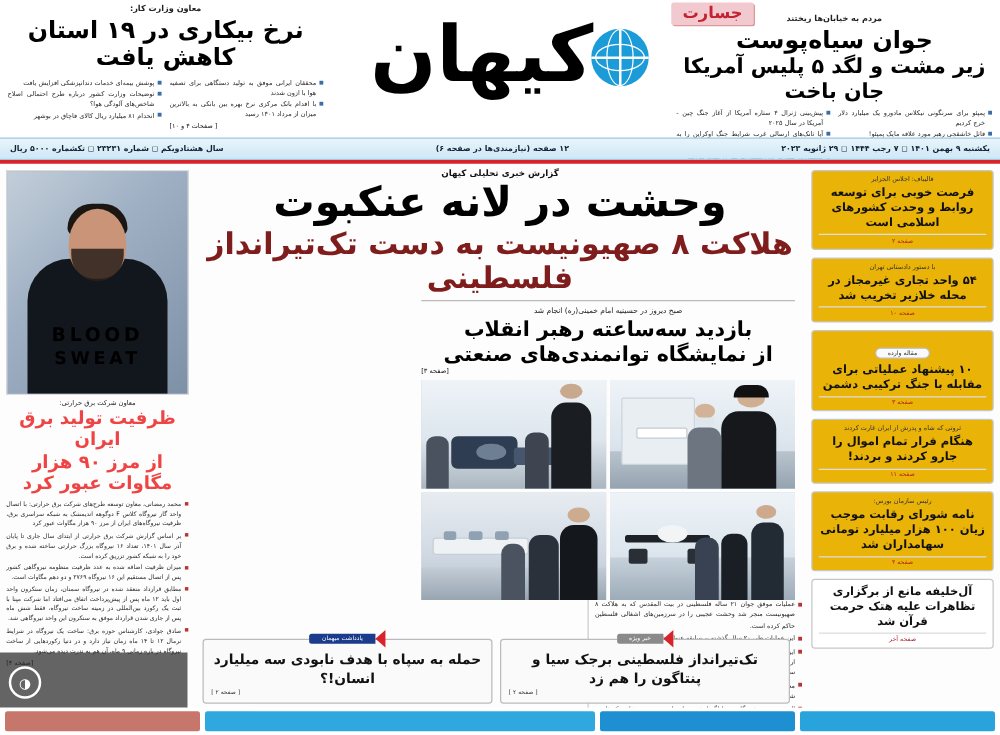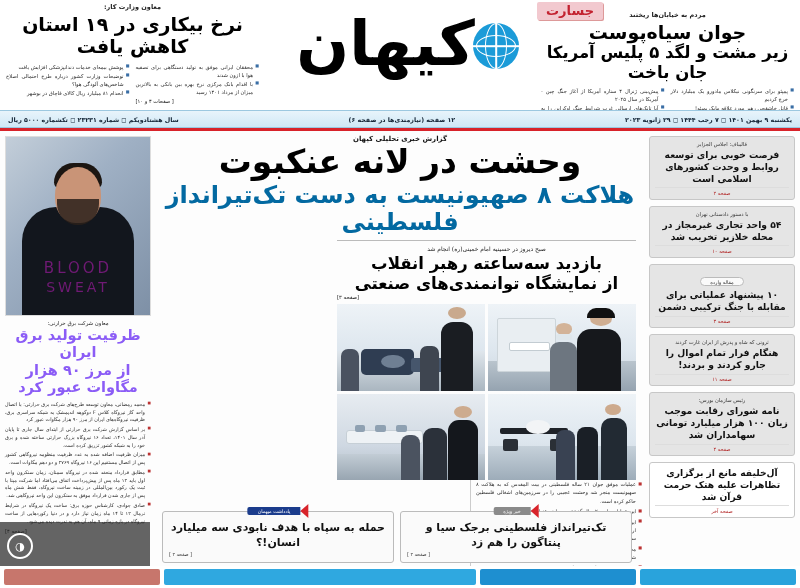--- a/index.html
+++ b/index.html
@@ -106,21 +106,21 @@
     position: absolute; top: 133px; right: 0;
     width: 800px; height: 430px;
     display: flex; flex-direction: row; gap: 0;
   }
   .col-right { width: 155px; padding: 3px 5px 0 4px; }
   .col-main  { width: 490px; padding: 2px 3px 0 3px; }
   .col-left  { width: 155px; padding: 3px 4px 0 5px; }
 
   
   .sidebox {
-    border: 1px solid #c7c7c7; background: #e5e5e5;
+    border: 1px solid #c7c7c7; background: #eab308;
     border-radius: 3px; margin-bottom: 6px;
     padding: 4px 5px 3px 5px; text-align: center;
   }
   .sb-kicker { font-size: 5.2px; color: #333; margin-bottom: 2px; }
   .sb-tag {
     display: inline-block; font-size: 5px; color: #333;
     border: 1px solid #bbb; border-radius: 8px;
     padding: 0.5px 9px; margin-bottom: 3px; background: #fafafa;
   }
   .sb-title {
@@ -137,21 +137,21 @@
   .main-kicker {
     text-align: center; font-size: 7px; color: #111;
     font-weight: bold; margin-bottom: 2px;
   }
   .main-head1 {
     text-align: center; font-size: 33px; font-weight: bold;
     color: #000; line-height: 1.06; letter-spacing: -1px;
   }
   .main-head2 {
     text-align: center; font-size: 24px; font-weight: bold;
-    color: #0369a1; line-height: 1.12; letter-spacing: -0.6px;
+    color: #7f1d1d; line-height: 1.12; letter-spacing: -0.6px;
     margin-top: 2px;
   }
   .main-split { display: flex; flex-direction: column; margin-top: 4px; }
   .ms-right { width: 172px; padding-left: 5px; border-left: 1px solid #ccc; }
   .ms-left  { width: 305px; padding-right: 6px; }
 
   .body-bullet {
     font-size: 5.1px; color: #2a2a2a; line-height: 1.6;
     text-align: justify; padding-right: 6px; position: relative;
     margin-bottom: 2.5px;
@@ -202,29 +202,29 @@
   .lp-hair {
     position: absolute; left: 50%; top: 26px; transform: translateX(-50%);
     width: 48px; height: 26px; background: #1c1612; border-radius: 24px 24px 8px 8px;
   }
   .lp-beard {
     position: absolute; left: 50%; top: 62px; transform: translateX(-50%);
     width: 42px; height: 26px; background: #2a201a; border-radius: 0 0 22px 22px; opacity: .85;
   }
   .lp-text1, .lp-text2 {
     position: absolute; left: 50%; transform: translateX(-50%);
-    color: #701a75; font-weight: normal; letter-spacing: 3px;
+    color: #000000; font-weight: bold; letter-spacing: 3px;
   }
   .lp-text1 { bottom: 38px; font-size: 15px; }
   .lp-text2 { bottom: 20px; font-size: 14px; }
 
   .art-kicker { font-size: 5.4px; text-align: center; color: #222; margin: 4px 0 1px; }
   .art-head {
     text-align: center; font-size: 14.5px; font-weight: bold;
-    color: #8b5cf6; line-height: 1.2; letter-spacing: -0.4px;
+    color: #ef4444; line-height: 1.2; letter-spacing: -0.4px;
   }
   .art-body {
     font-size: 4.9px; color: #2a2a2a; line-height: 1.62;
     text-align: justify; margin-top: 4px;
   }
   .art-body p { margin-bottom: 1.5px; }
   .art-body .bl { position: relative; padding-right: 6px; }
   .art-body .bl::before {
     content: "\25A0"; position: absolute; right: 0; top: 0.5px; font-size: 3.6px; color: #b33;
   }

